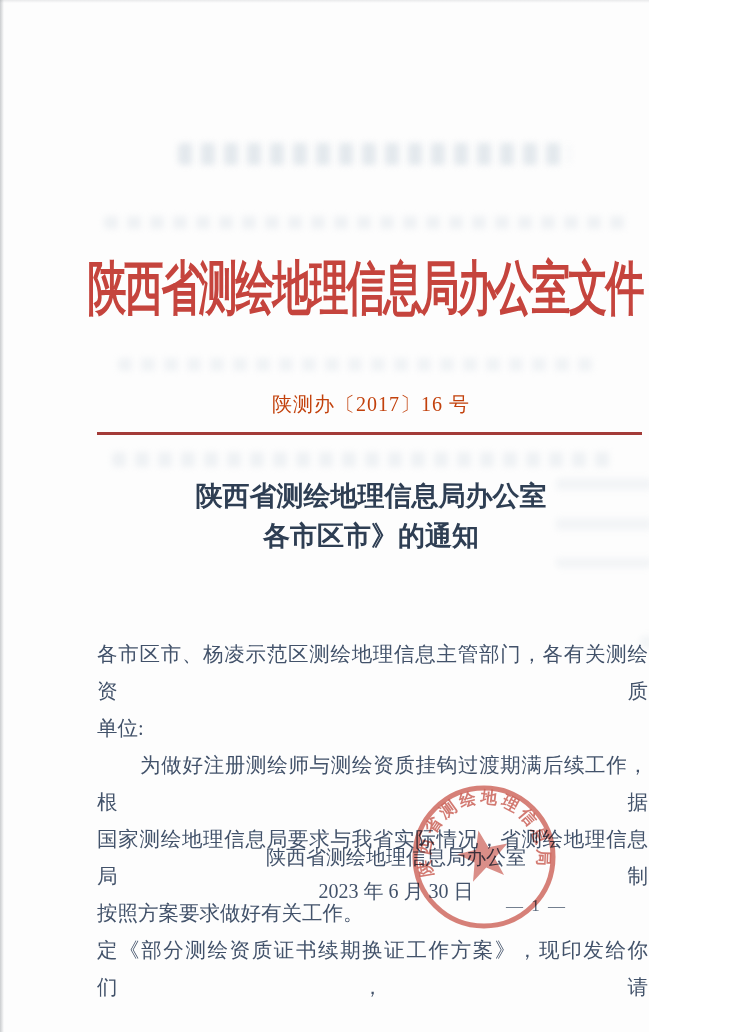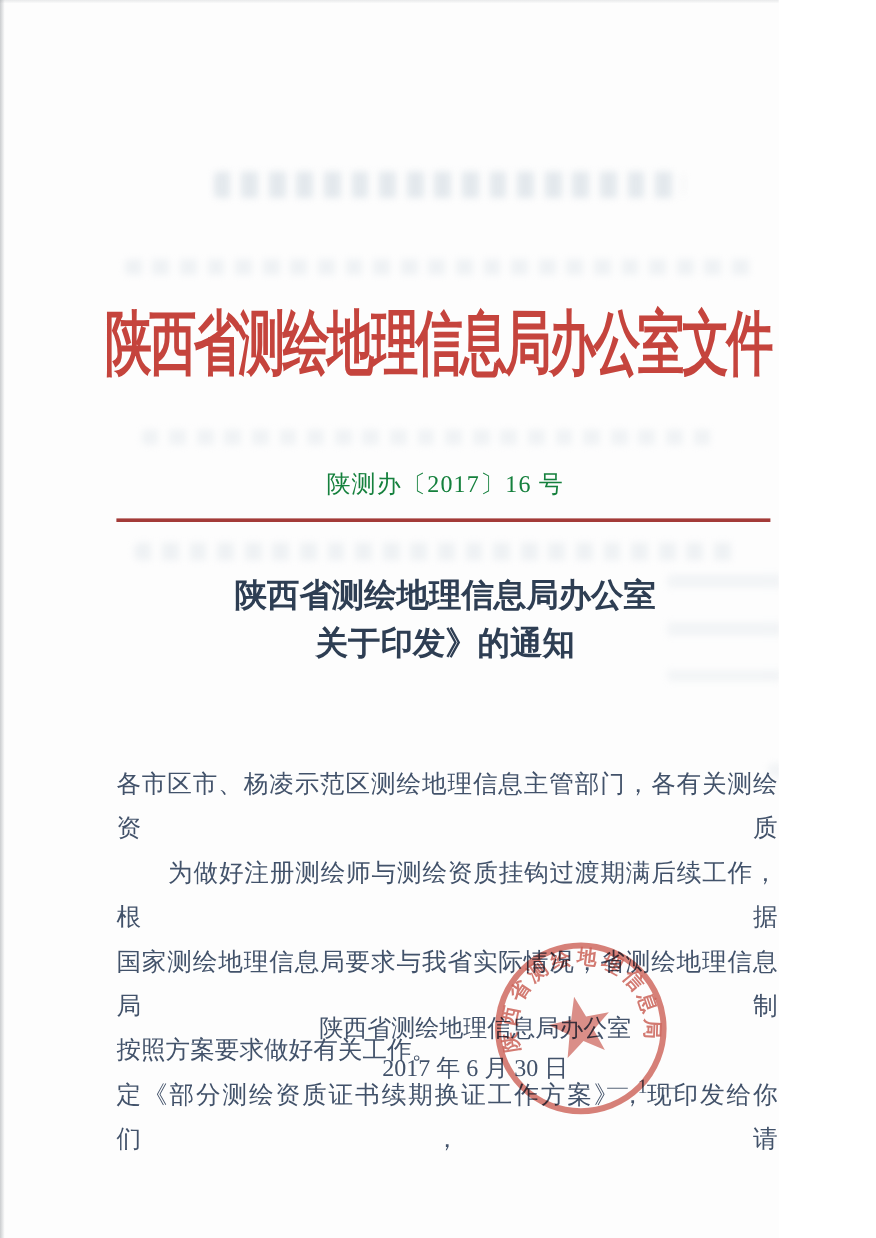--- a/index.html
+++ b/index.html
@@ -76,40 +76,41 @@
 
   <div class="smudge s1"></div>
   <div class="smudge s2"></div>
   <div class="smudge s3"></div>
   <div class="smudge s4"></div>
   <div class="smudge s5"></div>
   <div class="smudge s6"></div>
 
   <div class="red-header" style="color: rgb(197, 68, 61);">陕西省测绘地理信息局办公室文件</div>
 
-  <div class="doc-number" style="color: #15803d;">陕测办〔2017〕16 号</div>
+  <div class="doc-number" style="color: #c2410c;">陕测办〔2017〕16 号</div>
 
   <div class="red-rule" style="background: rgb(163, 59, 56);"></div>
 
   <div class="doc-title" style="color: rgb(46, 62, 83);">
     <div>陕西省测绘地理信息局办公室</div>
-    <div>关于印发》的通知</div>
+    <div>各市区市》的通知</div>
   </div>
 
   <div class="body-text" style="color: rgb(66, 82, 106);">
     <div class="line just">各市区市、杨凌示范区测绘地理信息主管部门，各有关测绘资质</div>
+    <div class="line">单位:</div>
     <div class="line just indent">为做好注册测绘师与测绘资质挂钩过渡期满后续工作，根据</div>
     <div class="line just">国家测绘地理信息局要求与我省实际情况，省测绘地理信息局制</div>
     <div class="line">按照方案要求做好有关工作。</div>
     <div class="line just">定《部分测绘资质证书续期换证工作方案》，现印发给你们，请</div>
   </div>
 
   <div class="sign-block" style="color: rgb(66, 82, 106);">
     <div>陕西省测绘地理信息局办公室</div>
-    <div>2017 年 6 月 30 日</div>
+    <div>2023 年 6 月 30 日</div>
   </div>
 
   <div class="page-num" style="color: rgb(92, 106, 125);">— 1 —</div>
 
   <svg class="seal" viewBox="0 0 170 170">
     <defs>
       <path id="sealArc" d="M 34.3 103.5 A 54 54 0 1 1 135.7 103.5" fill="none"></path>
     </defs>
     <circle cx="85" cy="85" r="69" fill="none" stroke="#cb5449" stroke-width="5" opacity="0.8"></circle>
     <polygon points="85,58 78.65,76.26 59.32,76.66 74.73,88.34 69.13,106.84 85,95.8 100.87,106.84 95.27,88.34 110.68,76.66 91.35,76.26" fill="#c9564c" opacity="0.72" transform="rotate(-12 85 85)"></polygon>

